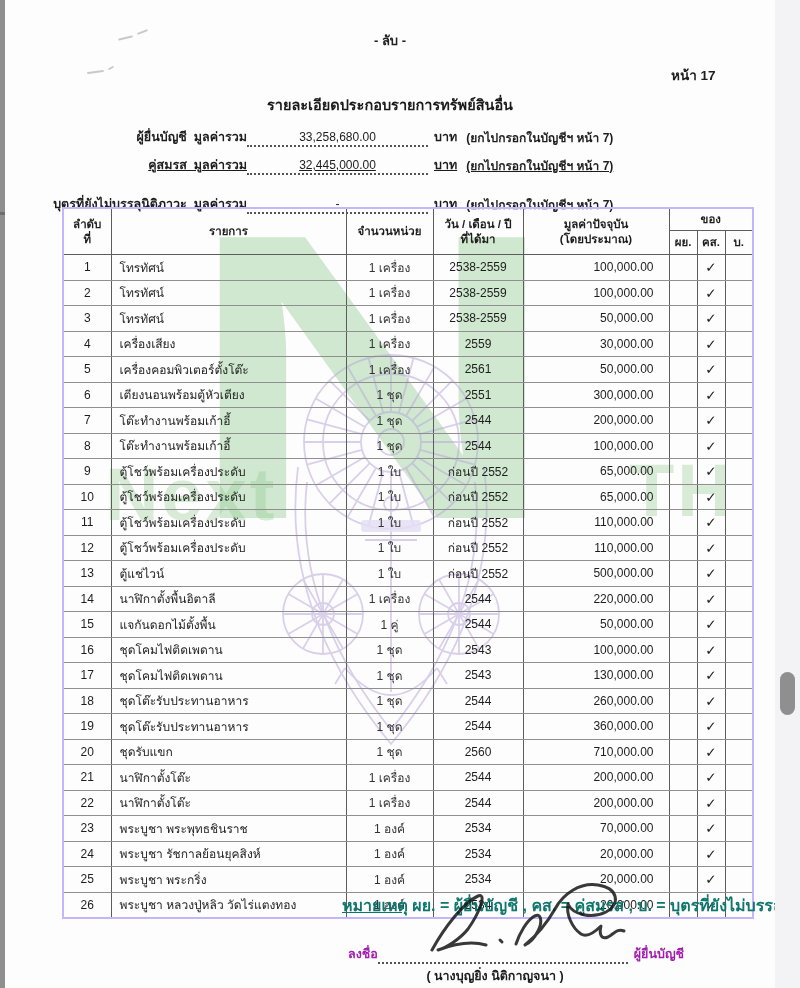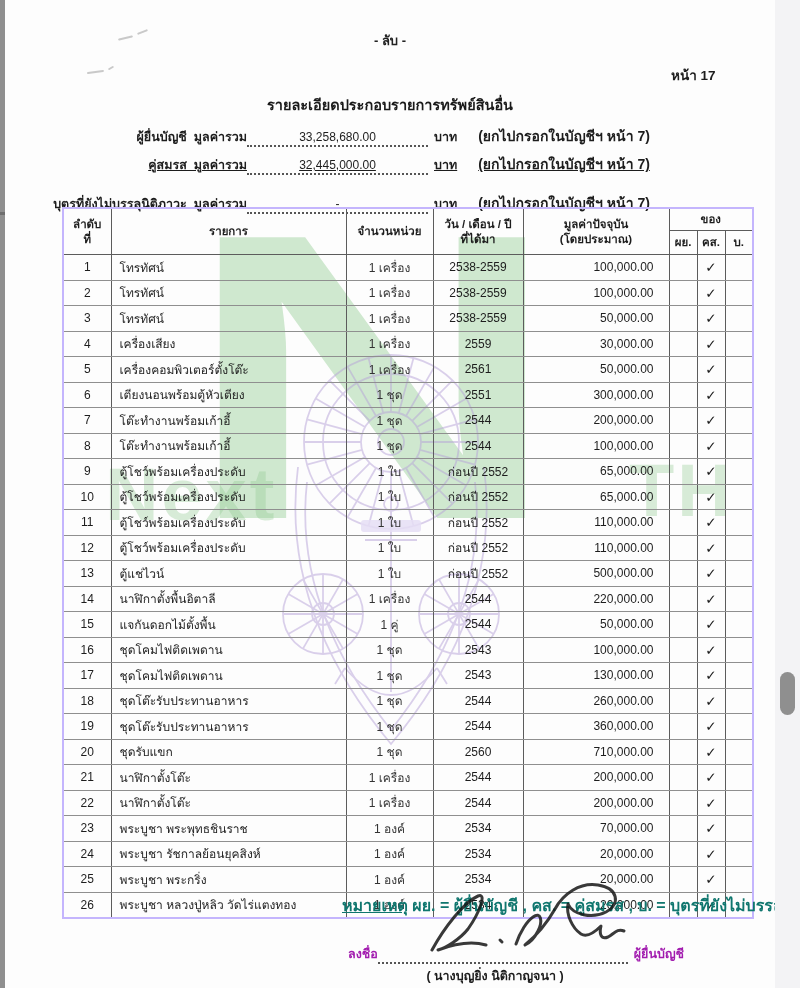--- a/index.html
+++ b/index.html
@@ -28,21 +28,21 @@
   
   .classification{position:absolute;top:30px;left:0;width:100%;text-align:center;font-weight:bold;font-size:13px;color:#222;}
   .page-number{position:absolute;top:64px;left:666px;font-weight:bold;font-size:13.5px;color:#1d1d1d;}
   .doc-title{position:absolute;top:93px;left:0;width:100%;text-align:center;font-weight:bold;font-size:14.5px;color:#1a1a1a;}
 
   
   .sum-row{position:absolute;left:0;height:21px;display:flex;align-items:flex-end;font-size:12.5px;color:#1d1d1d;}
   .sum-label{display:inline-block;width:242px;text-align:right;font-weight:bold;white-space:pre;}
   .sum-value{display:inline-block;width:181px;text-align:center;border-bottom:2px dotted #555;padding-bottom:1px;font-size:12px;}
   .sum-unit{display:inline-block;margin-left:6px;font-weight:bold;}
-  .sum-note{display:inline-block;margin-left:21px;font-weight:bold;font-size:14px;}
+  .sum-note{display:inline-block;margin-left:9px;font-weight:bold;font-size:12px;}
 
   
   table.assets{position:absolute;left:57px;top:207px;width:690px;border-collapse:collapse;table-layout:fixed;font-size:12px;color:#1d1d1d;}
   table.assets th,table.assets td{border:1px solid #5c5c5c;padding:0;overflow:hidden;white-space:nowrap;}
   table.assets{border:2px solid #c4b5fd;}
   table.assets thead th{font-weight:bold;font-size:11.5px;line-height:1.25;}
   table.assets tbody td{height:24.5px;border-top-color:#8f8f8f;border-bottom-color:#8f8f8f;}
   .c-no{text-align:center;}
   .c-item{text-align:left;padding-left:8px !important;}
   .c-qty{text-align:center;color:#333;}

